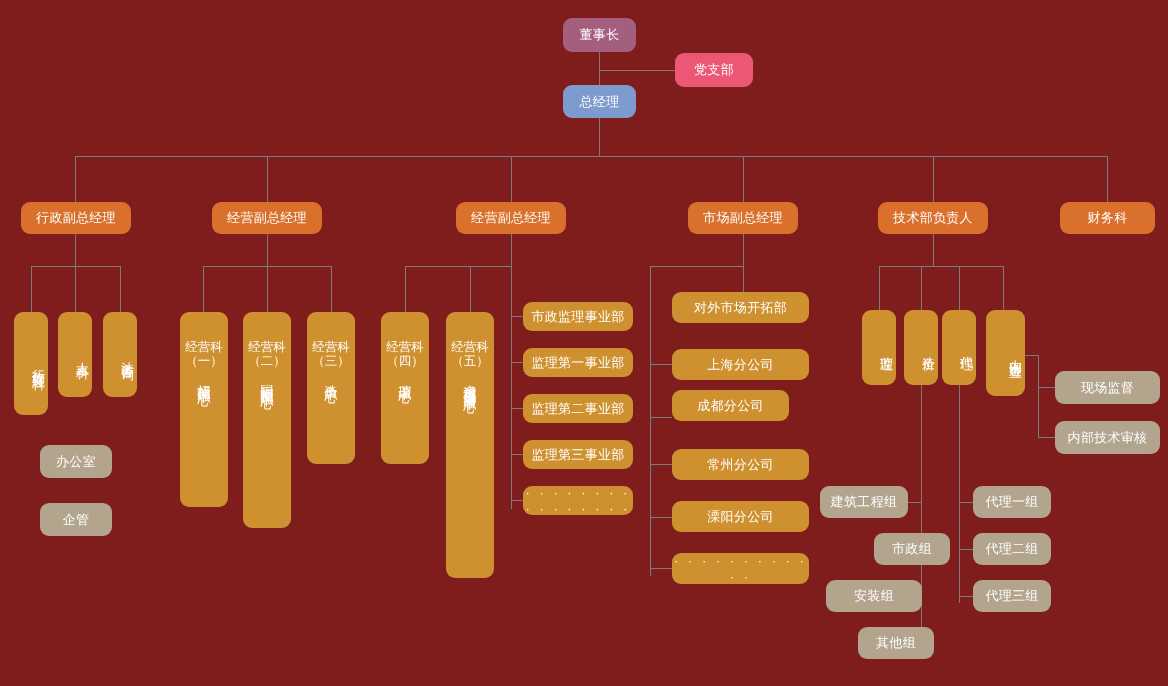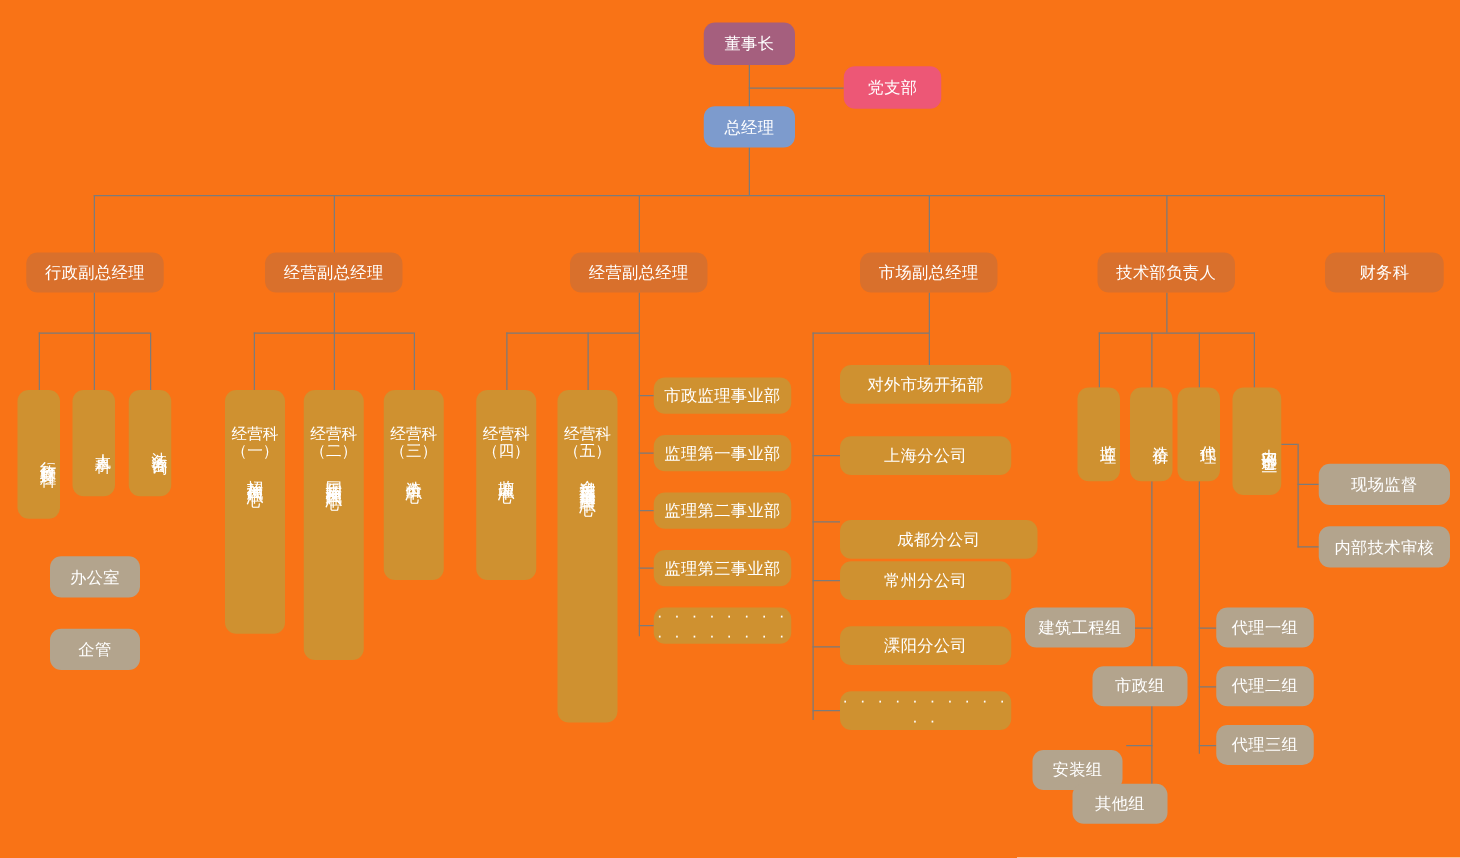--- a/index.html
+++ b/index.html
@@ -7,21 +7,21 @@
     padding: 0;
     background: #ffffff;
   }
   body {
     font-family: "Liberation Sans", "DejaVu Sans", sans-serif;
   }
   #chart {
     position: relative;
     width: 1168px;
     height: 686px;
-    background: #f97316;
+    background: #7f1d1d;
     overflow: hidden;
   }
   
   .ln {
     position: absolute;
     background: #7b7b7b;
   }
   .ln.h { height: 1px; }
   .ln.v { width: 1px; }
 
@@ -219,35 +219,35 @@
   </div>
 
   <div class="node c-dept" style="left:523px; top:302px; width:110px; height:29px;">市政监理事业部</div>
   <div class="node c-dept" style="left:523px; top:348px; width:110px; height:29px;">监理第一事业部</div>
   <div class="node c-dept" style="left:523px; top:394px; width:110px; height:29px;">监理第二事业部</div>
   <div class="node c-dept" style="left:523px; top:440px; width:110px; height:29px;">监理第三事业部</div>
   <div class="node c-dept dots" style="left:523px; top:486px; width:110px; height:29px;">· · · · · · · · · · · · · · · ·</div>
 
   <div class="node c-dept" style="left:672px; top:292px; width:137px; height:31px;">对外市场开拓部</div>
   <div class="node c-dept" style="left:672px; top:349px; width:137px; height:31px;">上海分公司</div>
-  <div class="node c-dept" style="left:672px; top:416px; width:158px; height:31px;">成都分公司</div>
+  <div class="node c-dept" style="left:672px; top:390px; width:117px; height:31px;">成都分公司</div>
   <div class="node c-dept" style="left:672px; top:449px; width:137px; height:31px;">常州分公司</div>
   <div class="node c-dept" style="left:672px; top:501px; width:137px; height:31px;">溧阳分公司</div>
   <div class="node c-dept dots" style="left:672px; top:553px; width:137px; height:31px;">· · · · · · · · · · · ·</div>
 
   <div class="node c-dept vert" style="left:862px; top:310px; width:34px; height:75px;">监理</div>
   <div class="node c-dept vert" style="left:904px; top:310px; width:34px; height:75px;">造价</div>
   <div class="node c-dept vert" style="left:942px; top:310px; width:34px; height:75px;">代理</div>
   <div class="node c-dept vert" style="left:986px; top:310px; width:39px; height:86px;">内部巡查</div>
 
   <div class="node c-grey" style="left:1055px; top:371px; width:105px; height:33px;">现场监督</div>
   <div class="node c-grey" style="left:1055px; top:421px; width:105px; height:33px;">内部技术审核</div>
 
   <div class="node c-grey" style="left:820px; top:486px; width:88px; height:32px;">建筑工程组</div>
   <div class="node c-grey" style="left:874px; top:533px; width:76px; height:32px;">市政组</div>
-  <div class="node c-grey" style="left:826px; top:600px; width:72px; height:32px;">安装组</div>
+  <div class="node c-grey" style="left:826px; top:580px; width:96px; height:32px;">安装组</div>
   <div class="node c-grey" style="left:826px; top:627px; width:76px; height:32px;margin-left:32px;">其他组</div>
 
   <div class="node c-grey" style="left:973px; top:486px; width:78px; height:32px;">代理一组</div>
   <div class="node c-grey" style="left:973px; top:533px; width:78px; height:32px;">代理二组</div>
   <div class="node c-grey" style="left:973px; top:580px; width:78px; height:32px;">代理三组</div>
 
 </div>
 
 </body></html>

